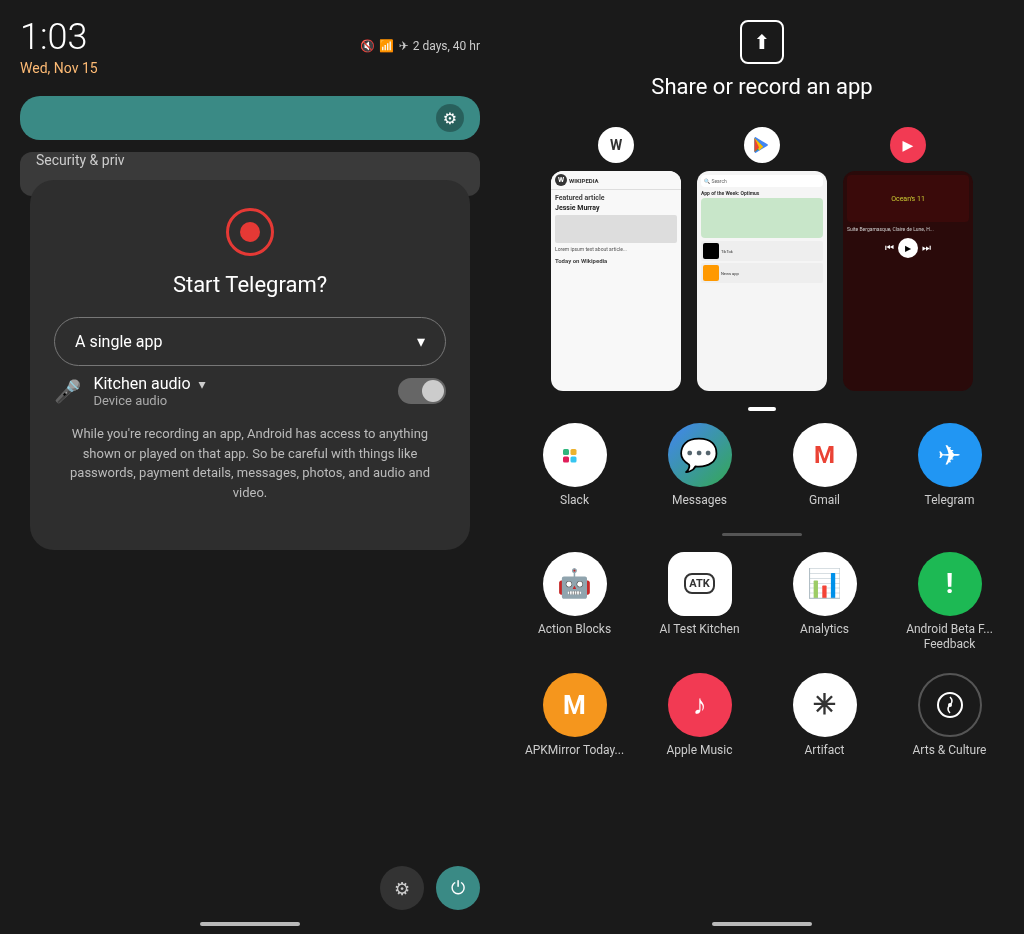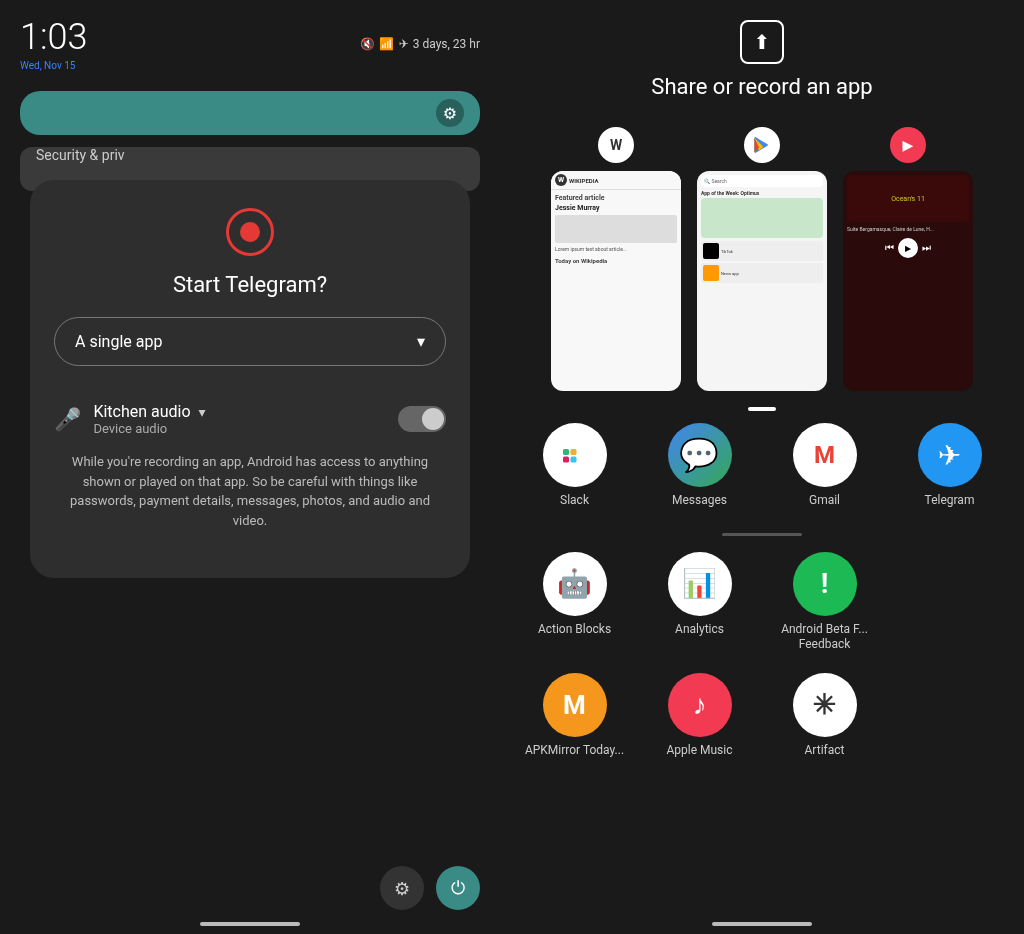--- a/index.html
+++ b/index.html
@@ -28,22 +28,22 @@
       align-items: center;
     }
 
     .time {
       color: #fff;
       font-size: 36px;
       font-weight: 300;
     }
 
     .status-date {
-      color: #3b82f6;
-      font-size: 10px;
+      color: #fdba74;
+      font-size: 14px;
       margin-top: 2px;
     }
 
     .status-icons {
       color: #ccc;
       font-size: 12px;
       display: flex;
       align-items: center;
       gap: 4px;
     }
@@ -126,21 +126,21 @@
       border: 1.5px solid #777;
       border-radius: 30px;
       padding: 14px 20px;
       color: #fff;
       font-size: 16px;
       width: 100%;
       display: flex;
       justify-content: space-between;
       align-items: center;
       cursor: pointer;
-      margin-bottom: 36px;
+      margin-bottom: 8px;
       gap: 20px;
     }
 
     .audio-row {
       display: flex;
       align-items: center;
       gap: 12px;
       margin-bottom: 8px;
     }
 
@@ -440,21 +440,21 @@
 
   <div class="status-bar">
     <div>
       <div class="time">1:03</div>
       <div class="status-date">Wed, Nov 15</div>
     </div>
     <div class="status-icons">
       <span>🔇</span>
       <span>📶</span>
       <span>✈</span>
-      <span>3 days, 23 hr</span>
+      <span>2 days, 40 hr</span>
     </div>
   </div>
 
   <div class="brightness-bar">
     <div class="brightness-icon">⚙</div>
   </div>
 
   <div class="security-bar">
     <span>Security &amp; priv</span>
   </div>
@@ -602,20 +602,26 @@
 
   <div class="section-divider"></div>
 
   <div class="app-grid-section">
     <div class="app-grid">
       <div class="app-item">
         <div class="app-icon icon-action-blocks" style="background:#fff; font-size:28px;">🤖</div>
         <span class="app-label">Action Blocks</span>
       </div>
       <div class="app-item">
+        <div class="app-icon" style="background:#fff; color:#333; font-size:13px; font-weight:bold; border-radius:16px;">
+          <span style="border:2px solid #333; border-radius:8px; padding:2px 3px; font-size:11px;">ATK</span>
+        </div>
+        <span class="app-label">AI Test Kitchen</span>
+      </div>
+      <div class="app-item">
         <div class="app-icon" style="background:#fff; font-size:28px;">📊</div>
         <span class="app-label">Analytics</span>
       </div>
       <div class="app-item">
         <div class="app-icon" style="background:#1DB954; color:#fff; font-size:28px; font-weight:bold;">!</div>
         <span class="app-label">Android Beta F...<br>Feedback</span>
       </div>
     </div>
   </div>
 
@@ -626,17 +632,27 @@
         <span class="app-label">APKMirror Today...</span>
       </div>
       <div class="app-item">
         <div class="app-icon" style="background:#f23a53; color:#fff; font-size:28px;">♪</div>
         <span class="app-label">Apple Music</span>
       </div>
       <div class="app-item">
         <div class="app-icon" style="background:#fff; color:#333; font-size:28px; font-weight:bold;">✳</div>
         <span class="app-label">Artifact</span>
       </div>
+      <div class="app-item">
+        <div class="app-icon" style="background:#1a1a1a; color:#fff; font-size:22px; border: 2px solid #555;">
+          <svg width="32" height="32" viewBox="0 0 32 32">
+            <circle cx="16" cy="16" r="12" fill="none" stroke="#fff" stroke-width="2"></circle>
+            <path d="M16 8 Q20 12 16 16 Q12 20 16 24" fill="none" stroke="#fff" stroke-width="1.5"></path>
+            <circle cx="16" cy="16" r="2" fill="#fff"></circle>
+          </svg>
+        </div>
+        <span class="app-label">Arts &amp; Culture</span>
+      </div>
     </div>
   </div>
 
   <div class="home-indicator-right"></div>
 </div>
 
 </body></html>

